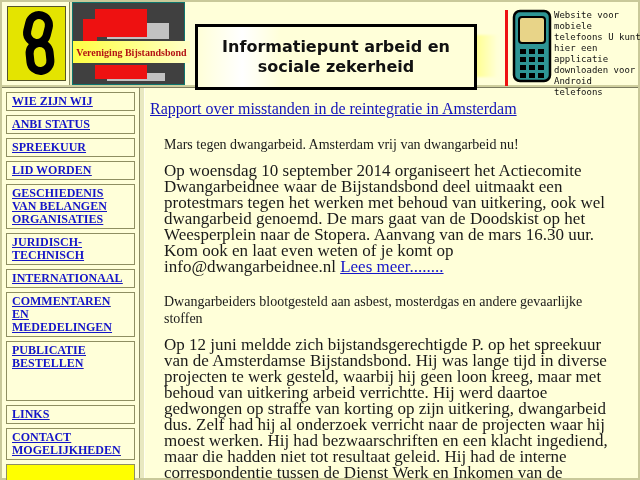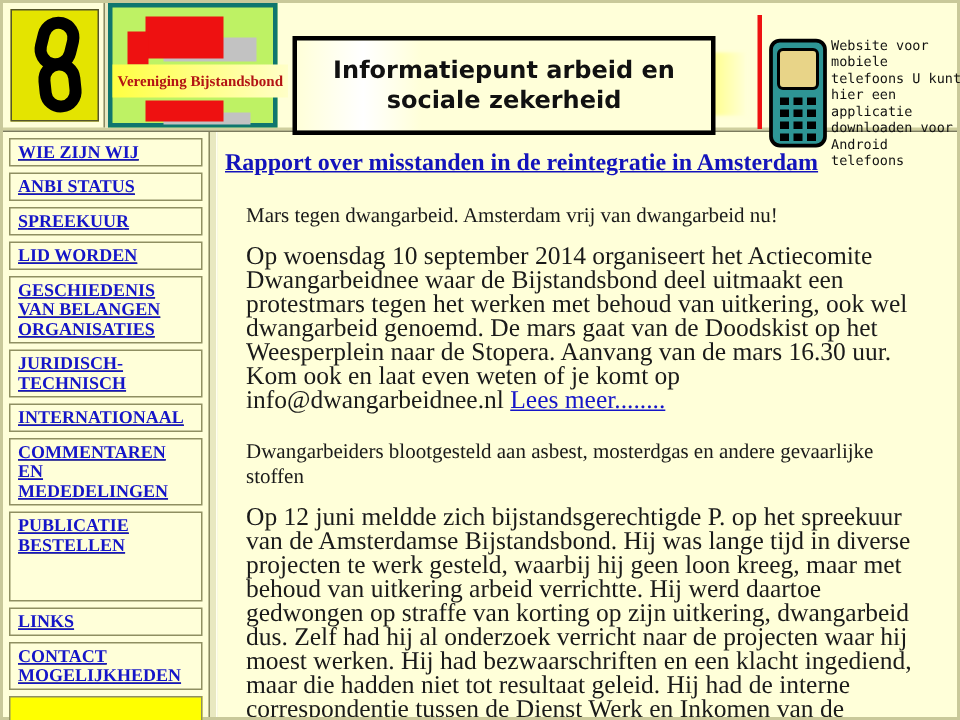--- a/index.html
+++ b/index.html
@@ -25,21 +25,21 @@
     position:absolute;top:0;bottom:0;width:3px;
     background:#e8e8c0;border-left:1px solid #8a8a62;border-right:1px solid #fffff0;
   }
   .logo-frame{position:absolute;left:0;top:0;width:67px;height:83px;}
   .logo-box{
     position:absolute;left:5px;top:4px;width:57px;height:73px;
     background:#e4e400;border:1px solid #55552a;
   }
   .banner-frame{
     position:absolute;left:70px;top:0;width:113px;height:83px;
-    border:3px solid #0f766e;box-sizing:border-box;background:#bef264;
+    border:1px solid #0f766e;box-sizing:border-box;background:#404040;
   }
   .bn-red-top{position:absolute;left:22px;top:6px;width:52px;height:28px;background:#ee1111;}
   .bn-red-top2{position:absolute;left:10px;top:16px;width:14px;height:22px;background:#ee1111;}
   .bn-gray-top{position:absolute;left:34px;top:20px;width:62px;height:16px;background:#c2c2c2;}
   .bn-band{
     position:absolute;left:0;top:38px;width:117px;height:22px;
     background:linear-gradient(90deg,#ffff42,#ffffc8);
     display:flex;align-items:center;justify-content:center;
   }
   .bn-band span{
@@ -55,21 +55,21 @@
     padding:10px 2px;text-align:center;
     font-family:"DejaVu Sans", sans-serif;font-weight:bold;
     font-size:16px;line-height:20px;color:#111;
   }
   .yellow-blob{
     position:absolute;left:250px;top:33px;width:56px;height:42px;
     background:linear-gradient(90deg,#ffff20,#ffffd9);
     filter:blur(1px);
   }
   .red-strip{position:absolute;left:503px;top:8px;width:3px;height:76px;background:#ee1111;}
-  .phone-frame{position:absolute;left:508px;top:16px;width:128px;height:64px;}
+  .phone-frame{position:absolute;left:508px;top:0;width:128px;height:64px;}
   .phone-svg{position:absolute;left:2px;top:7px;cursor:pointer;}
   .phone-note{
     position:absolute;left:44px;top:8px;width:92px;
     font-family:"DejaVu Sans Mono", monospace;font-size:9px;line-height:11px;color:#111;
   }
   
   .sidebar{
     position:absolute;left:0;top:86px;width:137px;bottom:0;
     padding:4px 4px 0 4px;box-sizing:border-box;text-decoration:underline;
   }
@@ -99,21 +99,21 @@
   }
   .weblog-label{
     font-weight:bold;font-size:13px;color:#111;margin-left:9px;margin-top:1px;
   }
   
   .main{
     position:absolute;left:141px;top:86px;right:0;bottom:0;
     padding:8px 10px 0 7px;box-sizing:border-box;overflow:hidden;
   }
   .headline{
-    font-size:16px;font-weight:bold;color:#1313bb;text-decoration:underline;
+    font-size:16px;font-weight:normal;color:#1313bb;text-decoration:underline;
     margin:4px 0 0 0;cursor:pointer;display:inline-block;
   }
   .post-title{
     font-size:14px;color:#1a1a1a;margin:18px 0 0 14px;max-width:460px;line-height:17px;
   }
   .post-body{
     font-size:17px;line-height:16px;color:#1a1a1a;
     margin:10px 0 0 14px;max-width:452px;
   }
   .more-link{color:#1515c8;text-decoration:underline;cursor:pointer;}

